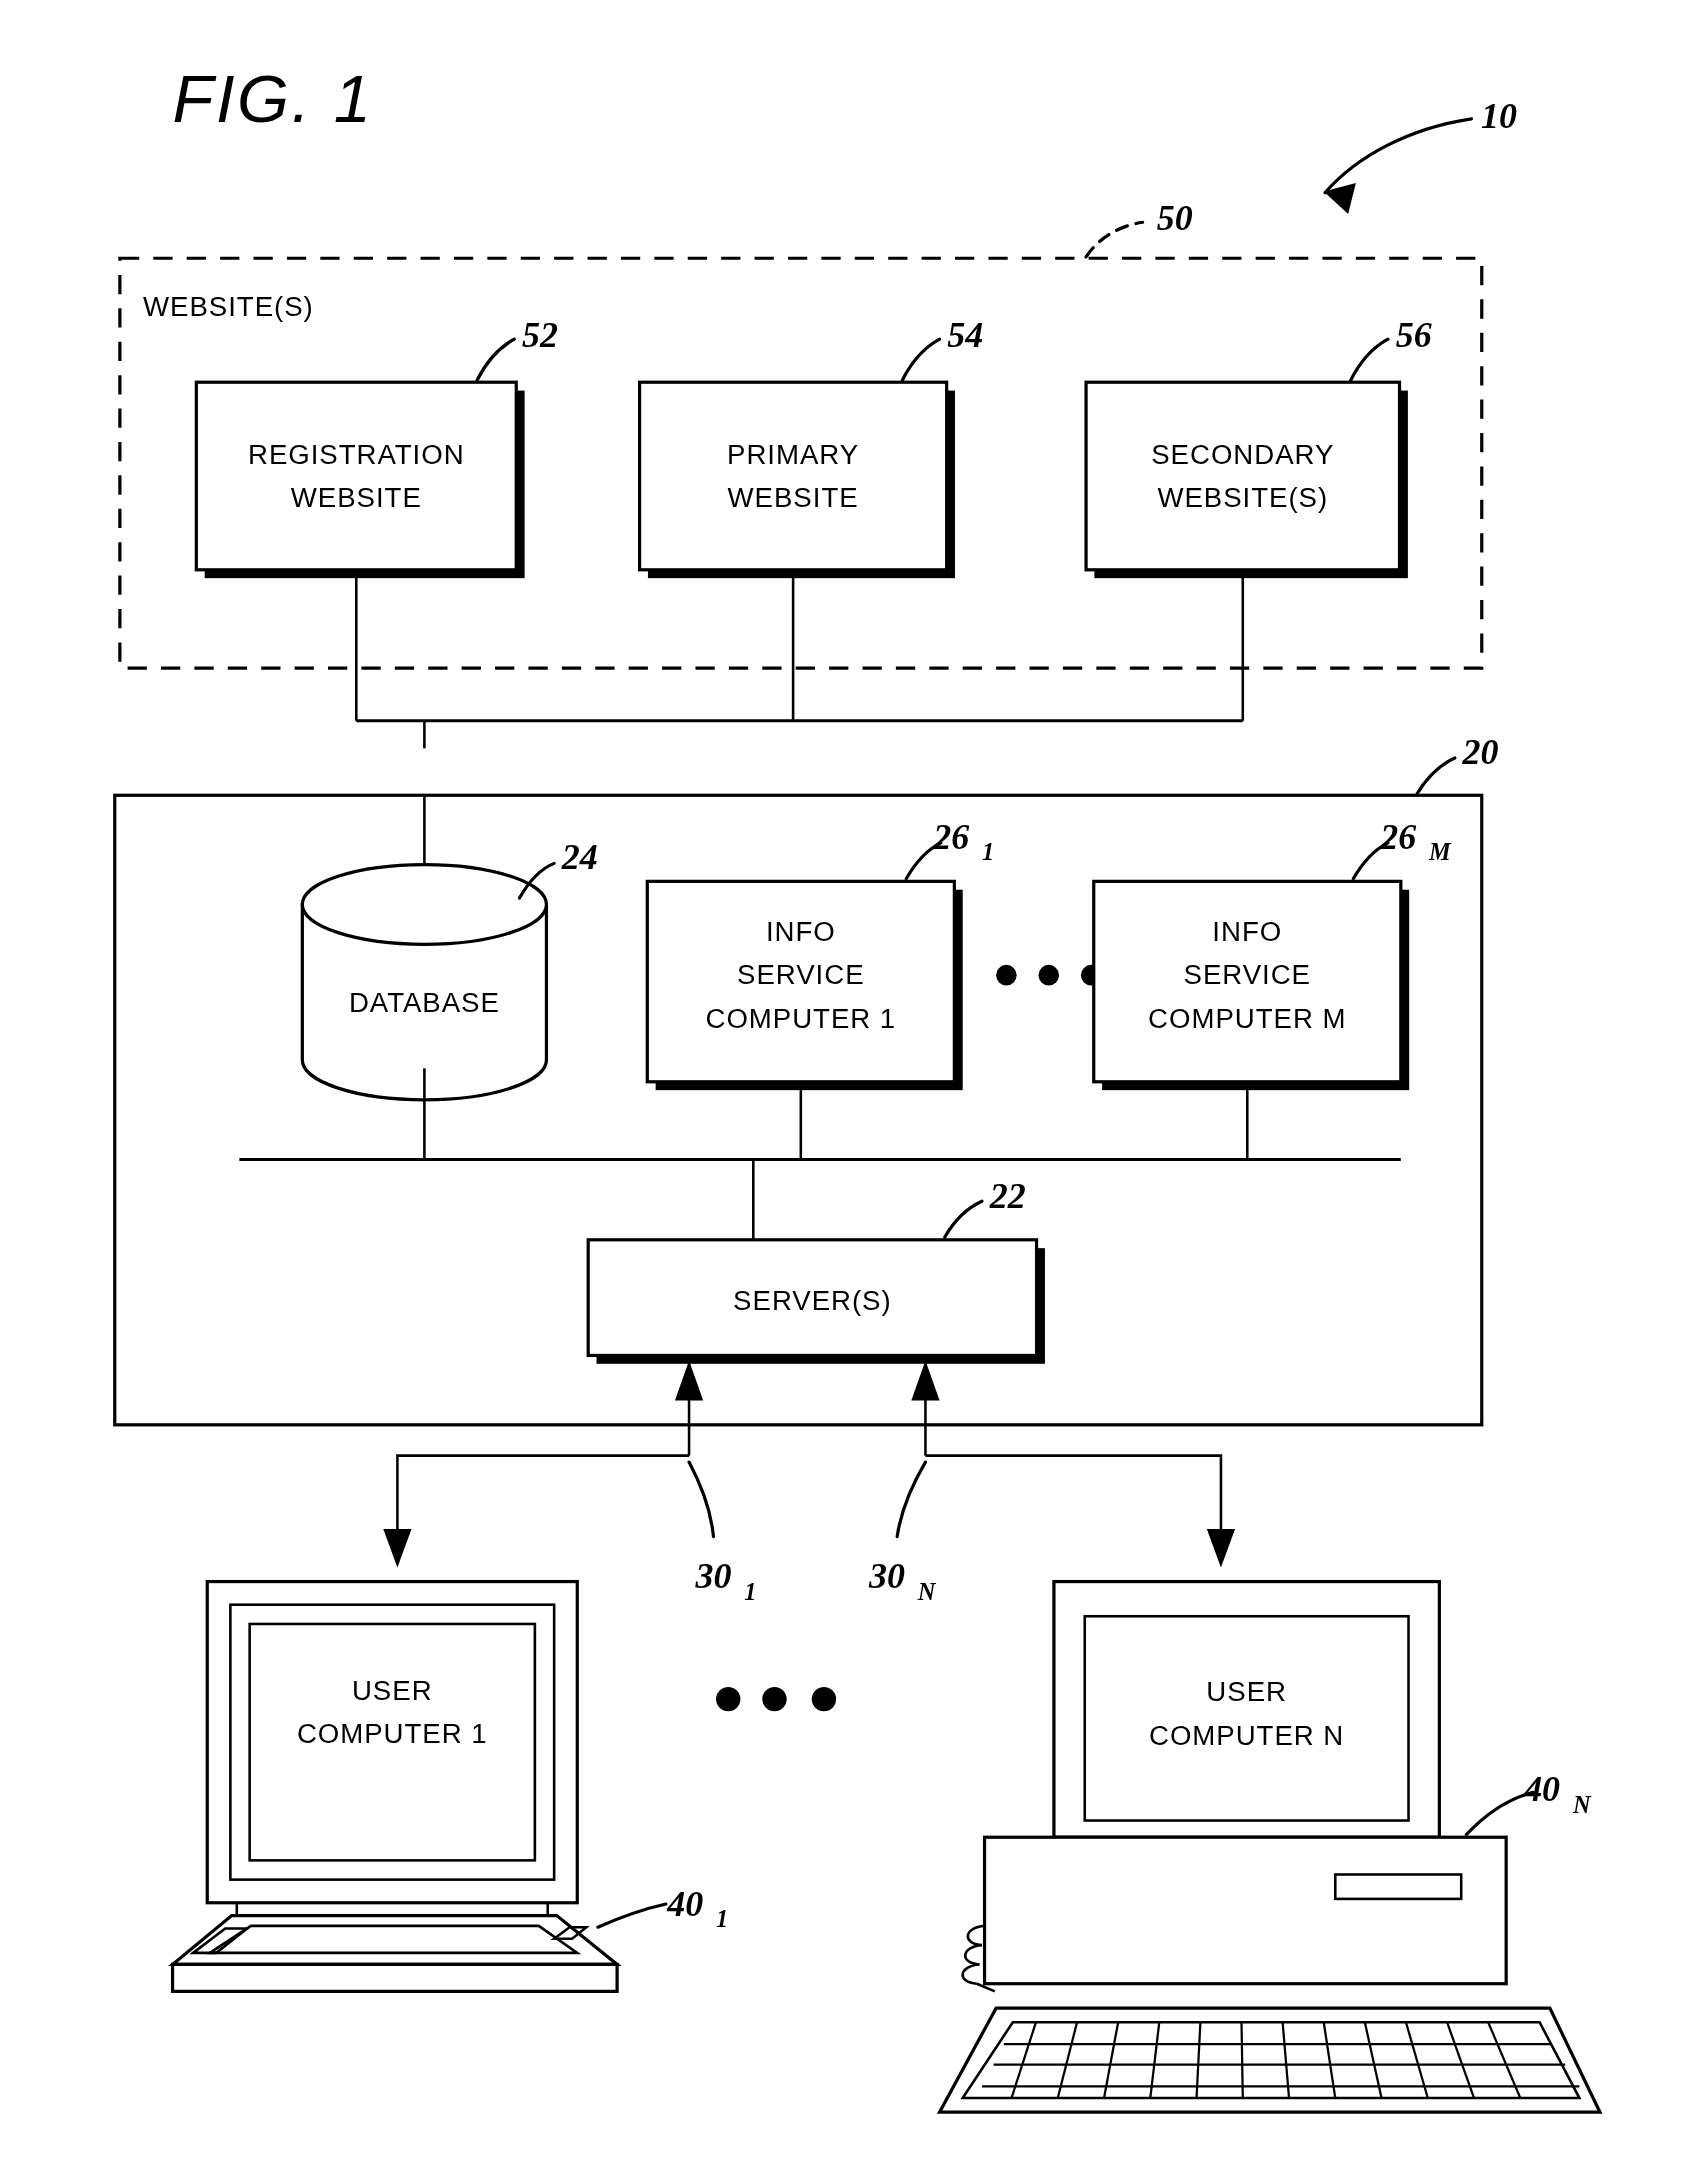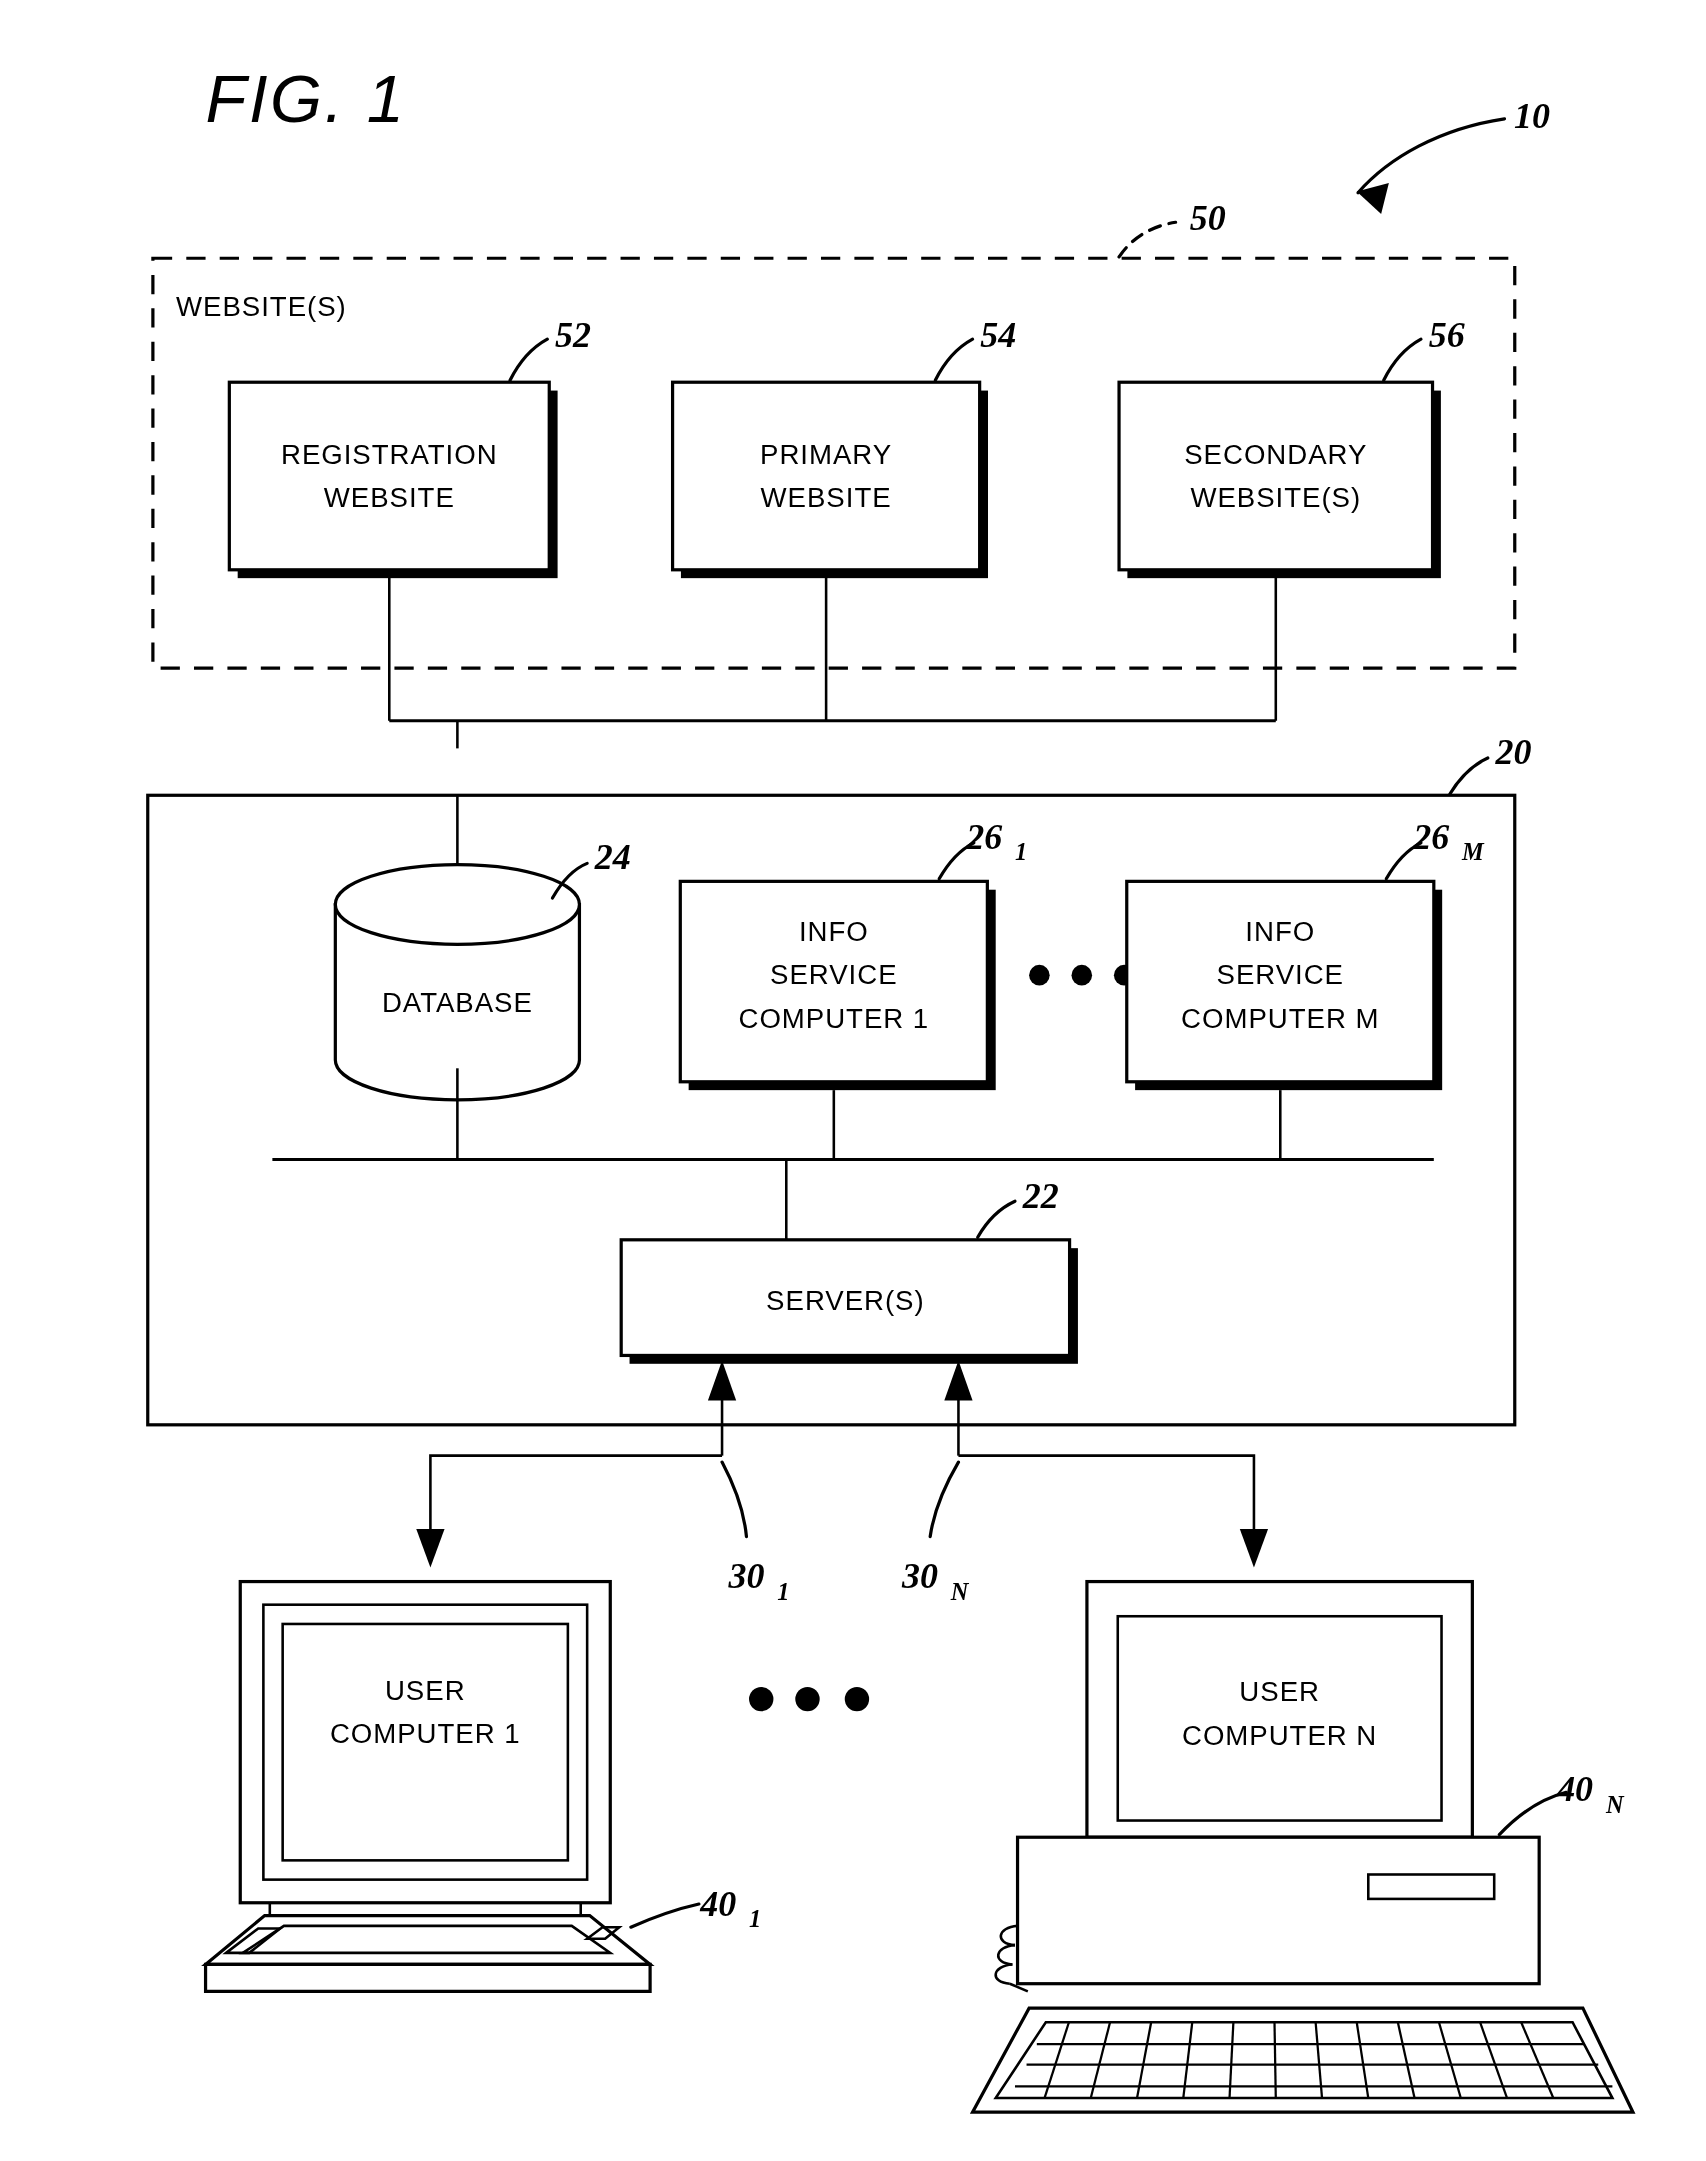--- a/index.html
+++ b/index.html
@@ -12,21 +12,20 @@
     height: 2161px;
     position: relative;
     font-family: "Liberation Sans", sans-serif;
     overflow: hidden;
   }
   #figure-root {
     position: absolute;
     left: 0; top: 0;
     width: 1496px;
     height: 2161px;
-    margin-left: 33px;
   }
   svg.figure-svg {
     position: absolute;
     left: 0; top: 0;
     width: 1707px;
     height: 2161px;
   }
   .fig-title {
     font-family: "Liberation Sans", sans-serif;
     font-style: italic;

